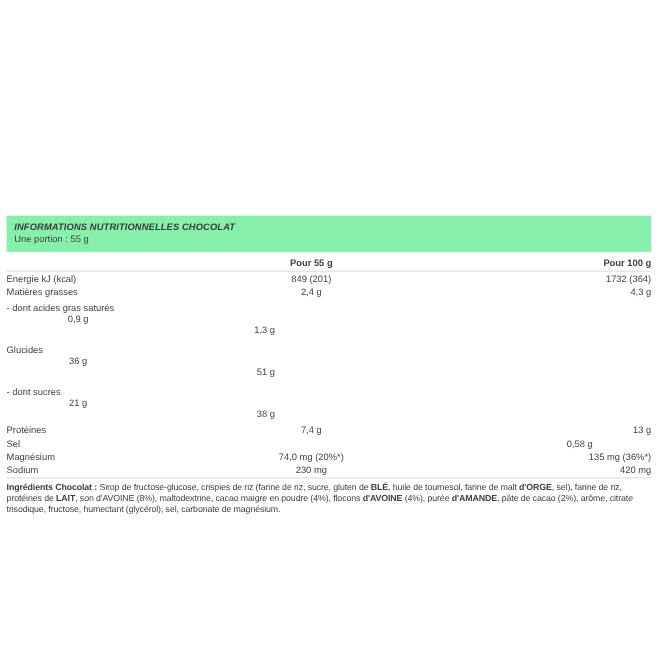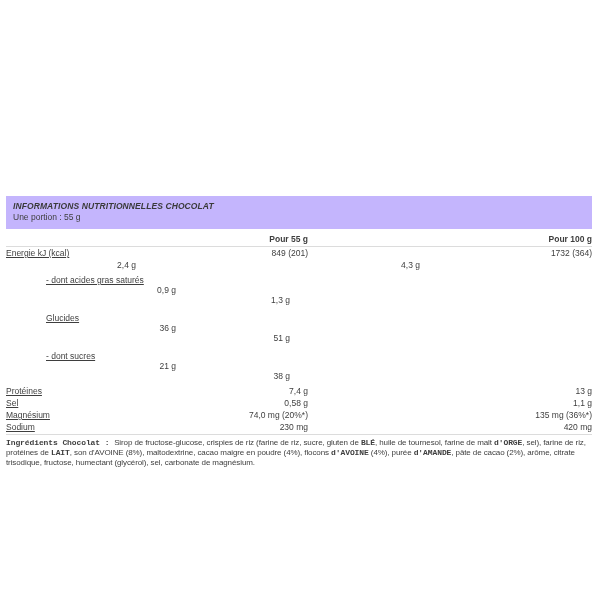--- a/index.html
+++ b/index.html
@@ -3,42 +3,42 @@
 <meta charset="utf-8">
 <style>
   html, body { margin: 0; padding: 0; }
   body {
     width: 600px; height: 600px; background: #ffffff; overflow: hidden;
     font-family: "Liberation Sans", sans-serif; color: #3e3e3e;
     -webkit-font-smoothing: antialiased;
   }
   .panel { margin: 196px 8px 0 6px; }
 
-  .panel-head { background: #c4b5fd; padding: 5px 8px 6px 7px; }
+  .panel-head { background: #86efac; padding: 5px 8px 6px 7px; }
   .panel-title {
     font-size: 8.5px; line-height: 11px; font-weight: bold; font-style: italic;
     color: #3a3a3a; letter-spacing: 0.1px;
   }
   .panel-portion { font-size: 8.5px; line-height: 11px; color: #3e3e3e; }
 
   .ntable { margin-top: 2px; border-bottom: 1px solid #dcdcdc; padding-bottom: 1px; }
   .nrow { display: flex; align-items: baseline; padding: 1px 0; }
   .nrow.head { padding: 3px 0 2px; border-bottom: 1px solid #dcdcdc; }
   .nrow.head .cell { font-weight: bold; }
   .nrow.spaced { padding: 4px 0; flex-direction: column; }
   .cell { font-size: 8.5px; line-height: 10px; }
-  .cell.label { flex: 1; text-align: left; text-decoration: underline; }
-  .cell.v55 { width: 130px; text-align: right; }
-  .cell.v100 { width: 244px; text-align: right; margin-left: 40px; }
+  .cell.label { flex: 1; text-align: left; }
+  .cell.v55 { width: 130px; text-align: center; }
+  .cell.v100 { width: 244px; text-align: right; }
 
   .ingredients {
     margin: 3px 0 0 0; font-size: 8px; line-height: 10px;
     letter-spacing: -0.1px; color: #3e3e3e; text-align: left;
   }
-  .ingredients b { font-weight: bold; font-family: Liberation Mono, monospace; }
+  .ingredients b { font-weight: bold; }
 </style>
 </head>
 <body>
 
 <div class="panel">
 
   <header class="panel-head">
     <div class="panel-title">INFORMATIONS NUTRITIONNELLES CHOCOLAT</div>
     <div class="panel-portion">Une portion : 55 g</div>
   </header>
@@ -49,20 +49,21 @@
       <div class="cell v55">Pour 55 g</div>
       <div class="cell v100">Pour 100 g</div>
     </div>
     <div id="rows">
         <div class="nrow">
           <div class="cell label">Energie kJ (kcal)</div>
           <div class="cell v55">849 (201)</div>
           <div class="cell v100">1732 (364)</div>
         </div>
         <div class="nrow">
+          <div class="cell label">Matières grasses</div>
           <div class="cell v55">2,4 g</div>
           <div class="cell v100">4,3 g</div>
         </div>
         <div class="nrow spaced">
           <div class="cell label">- dont acides gras saturés</div>
           <div class="cell v55">0,9 g</div>
           <div class="cell v100">1,3 g</div>
         </div>
         <div class="nrow spaced">
           <div class="cell label">Glucides</div>
@@ -75,21 +76,20 @@
           <div class="cell v100">38 g</div>
         </div>
         <div class="nrow">
           <div class="cell label">Protéines</div>
           <div class="cell v55">7,4 g</div>
           <div class="cell v100">13 g</div>
         </div>
         <div class="nrow">
           <div class="cell label">Sel</div>
           <div class="cell v55">0,58 g</div>
-          <div class="cell v100">1,1 g</div>
         </div>
         <div class="nrow">
           <div class="cell label">Magnésium</div>
           <div class="cell v55">74,0 mg (20%*)</div>
           <div class="cell v100">135 mg (36%*)</div>
         </div>
         <div class="nrow">
           <div class="cell label">Sodium</div>
           <div class="cell v55">230 mg</div>
           <div class="cell v100">420 mg</div>

